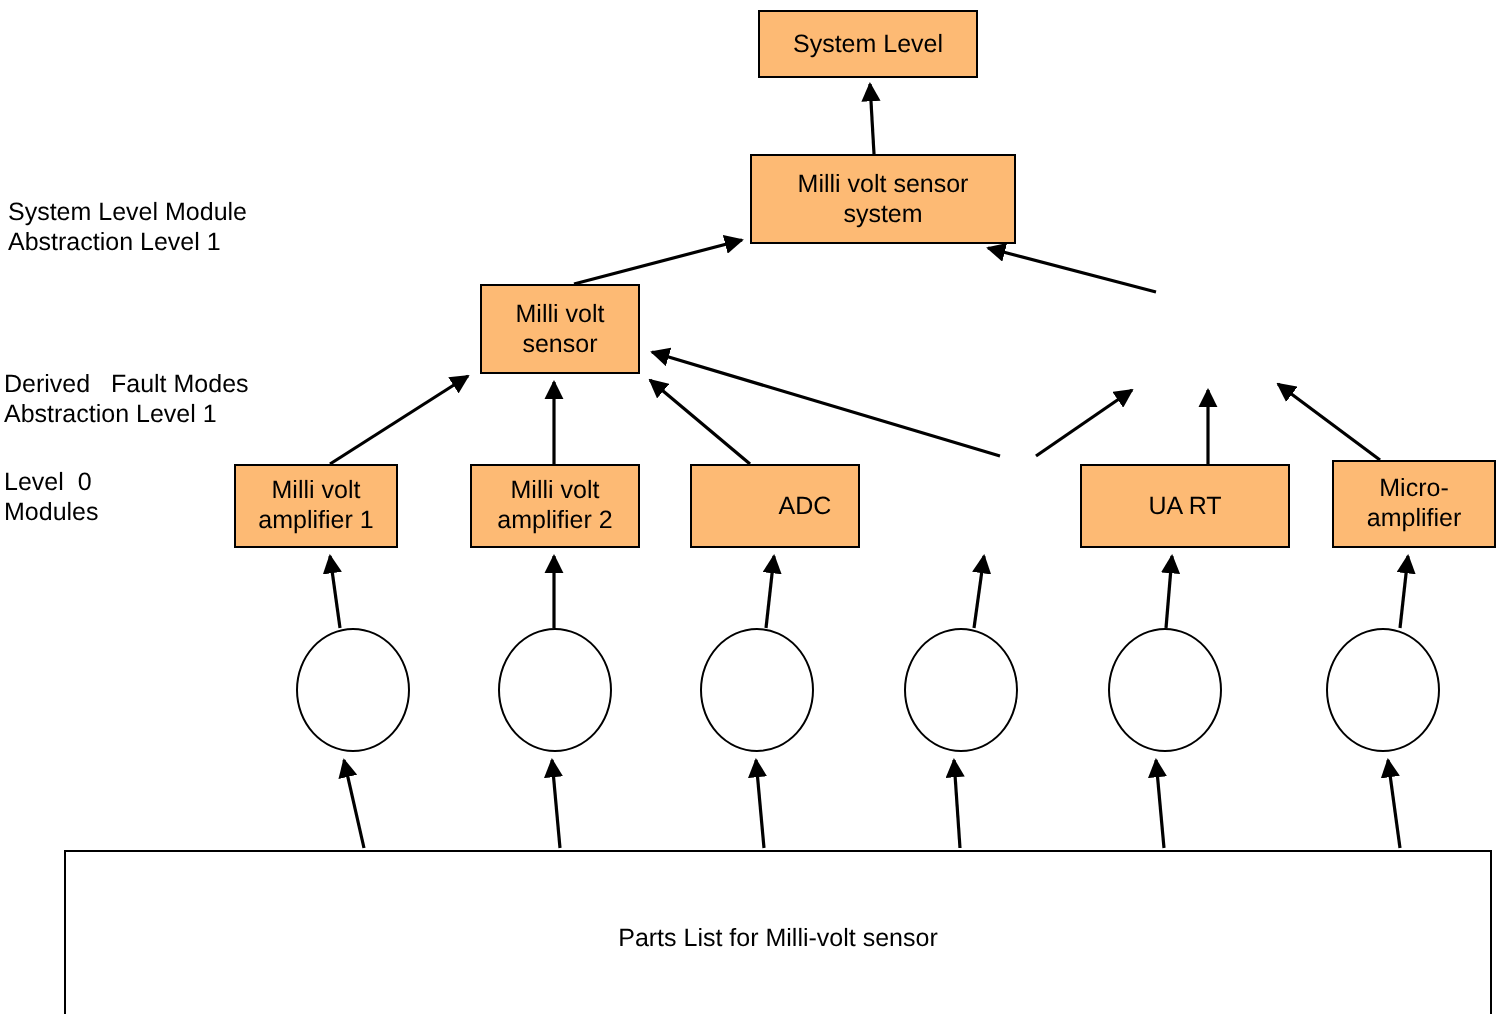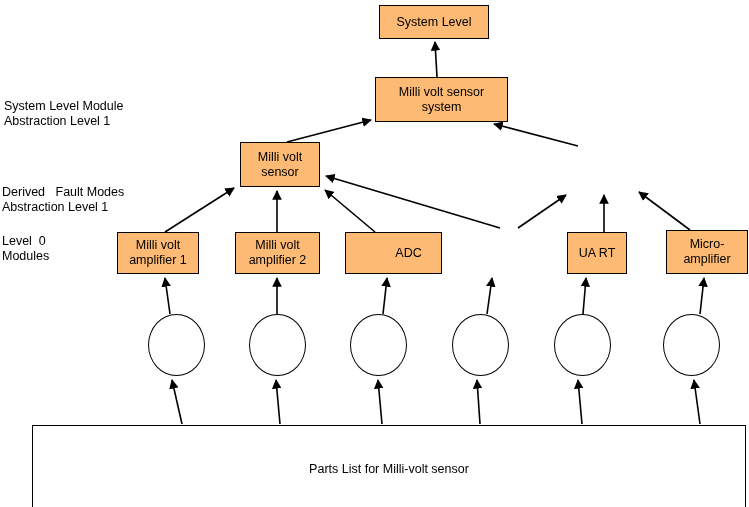--- a/index.html
+++ b/index.html
@@ -111,22 +111,22 @@
 
   <div class="node" style="left:379px; top:5px; width:110px; height:34px;">System Level</div>
   <div class="node" style="left:375px; top:77px; width:133px; height:45px;">Milli volt sensor
 system</div>
   <div class="node" style="left:240px; top:142px; width:80px; height:45px;">Milli volt
 sensor</div>
   <div class="node" style="left:117px; top:232px; width:82px; height:42px;">Milli volt
 amplifier 1</div>
   <div class="node" style="left:235px; top:232px; width:85px; height:42px;">Milli volt
 amplifier 2</div>
-  <div class="node" style="left:345px; top:232px; width:97px; height:42px;padding-left:32px;">ADC</div>
-  <div class="node" style="left:567px; top:232px; width:60px; height:42px;">UA  RT</div>
+  <div class="node" style="left:345px; top:232px; width:85px; height:42px;padding-left:32px;">ADC</div>
+  <div class="node" style="left:540px; top:232px; width:105px; height:42px;">UA  RT</div>
   <div class="node" style="left:666px; top:230px; width:82px; height:44px;">Micro-
 amplifier</div>
 
   <div class="ellipse" style="left:148px; top:314px; width:57px; height:62px;"></div>
   <div class="ellipse" style="left:249px; top:314px; width:57px; height:62px;"></div>
   <div class="ellipse" style="left:350px; top:314px; width:57px; height:62px;"></div>
   <div class="ellipse" style="left:452px; top:314px; width:57px; height:62px;"></div>
   <div class="ellipse" style="left:554px; top:314px; width:57px; height:62px;"></div>
   <div class="ellipse" style="left:663px; top:314px; width:57px; height:62px;"></div>
 

